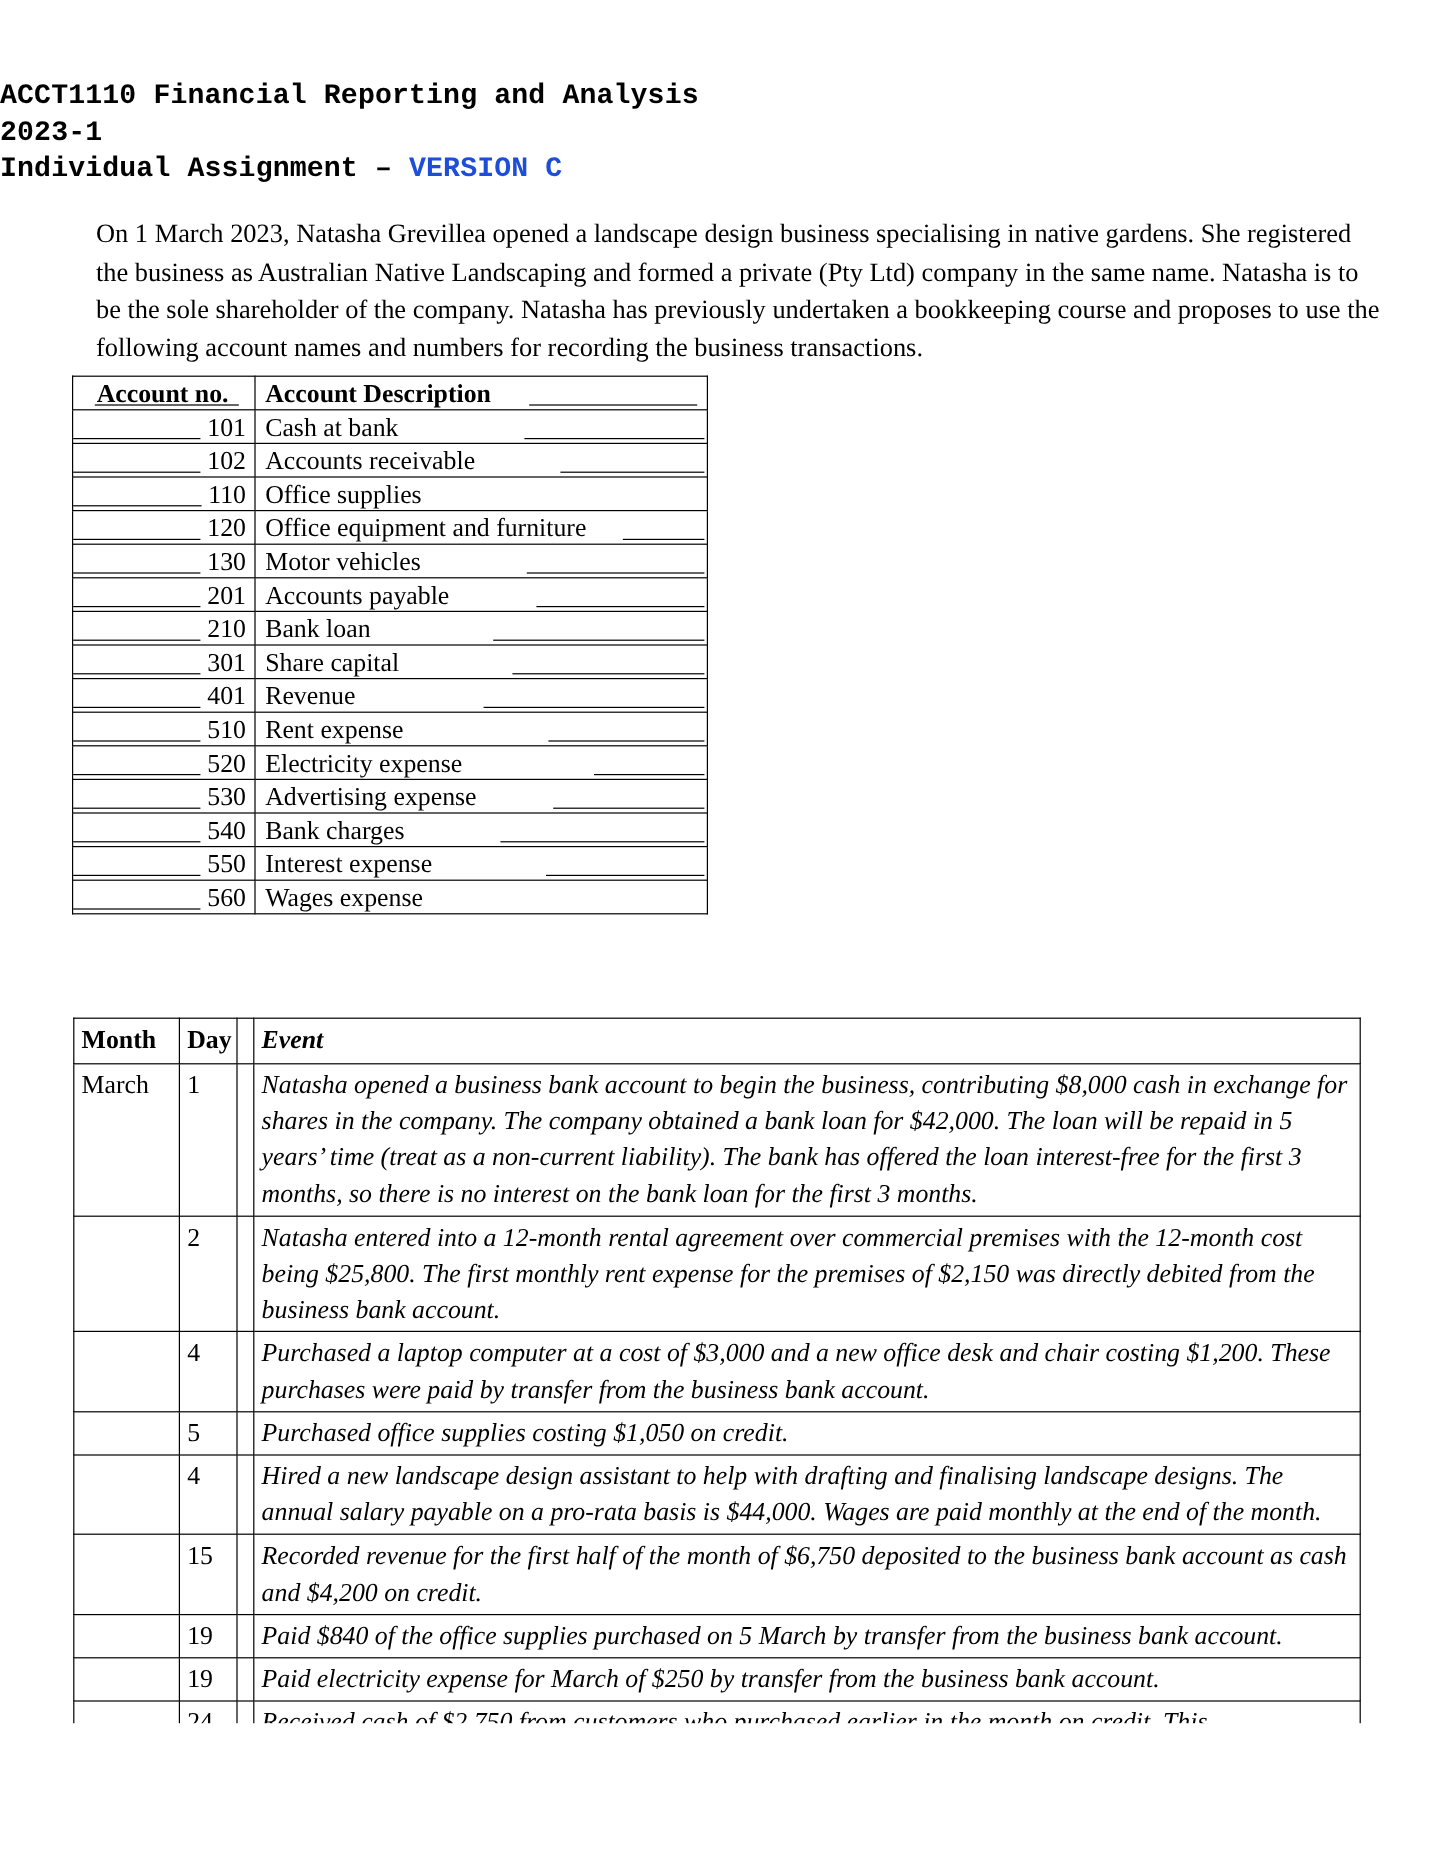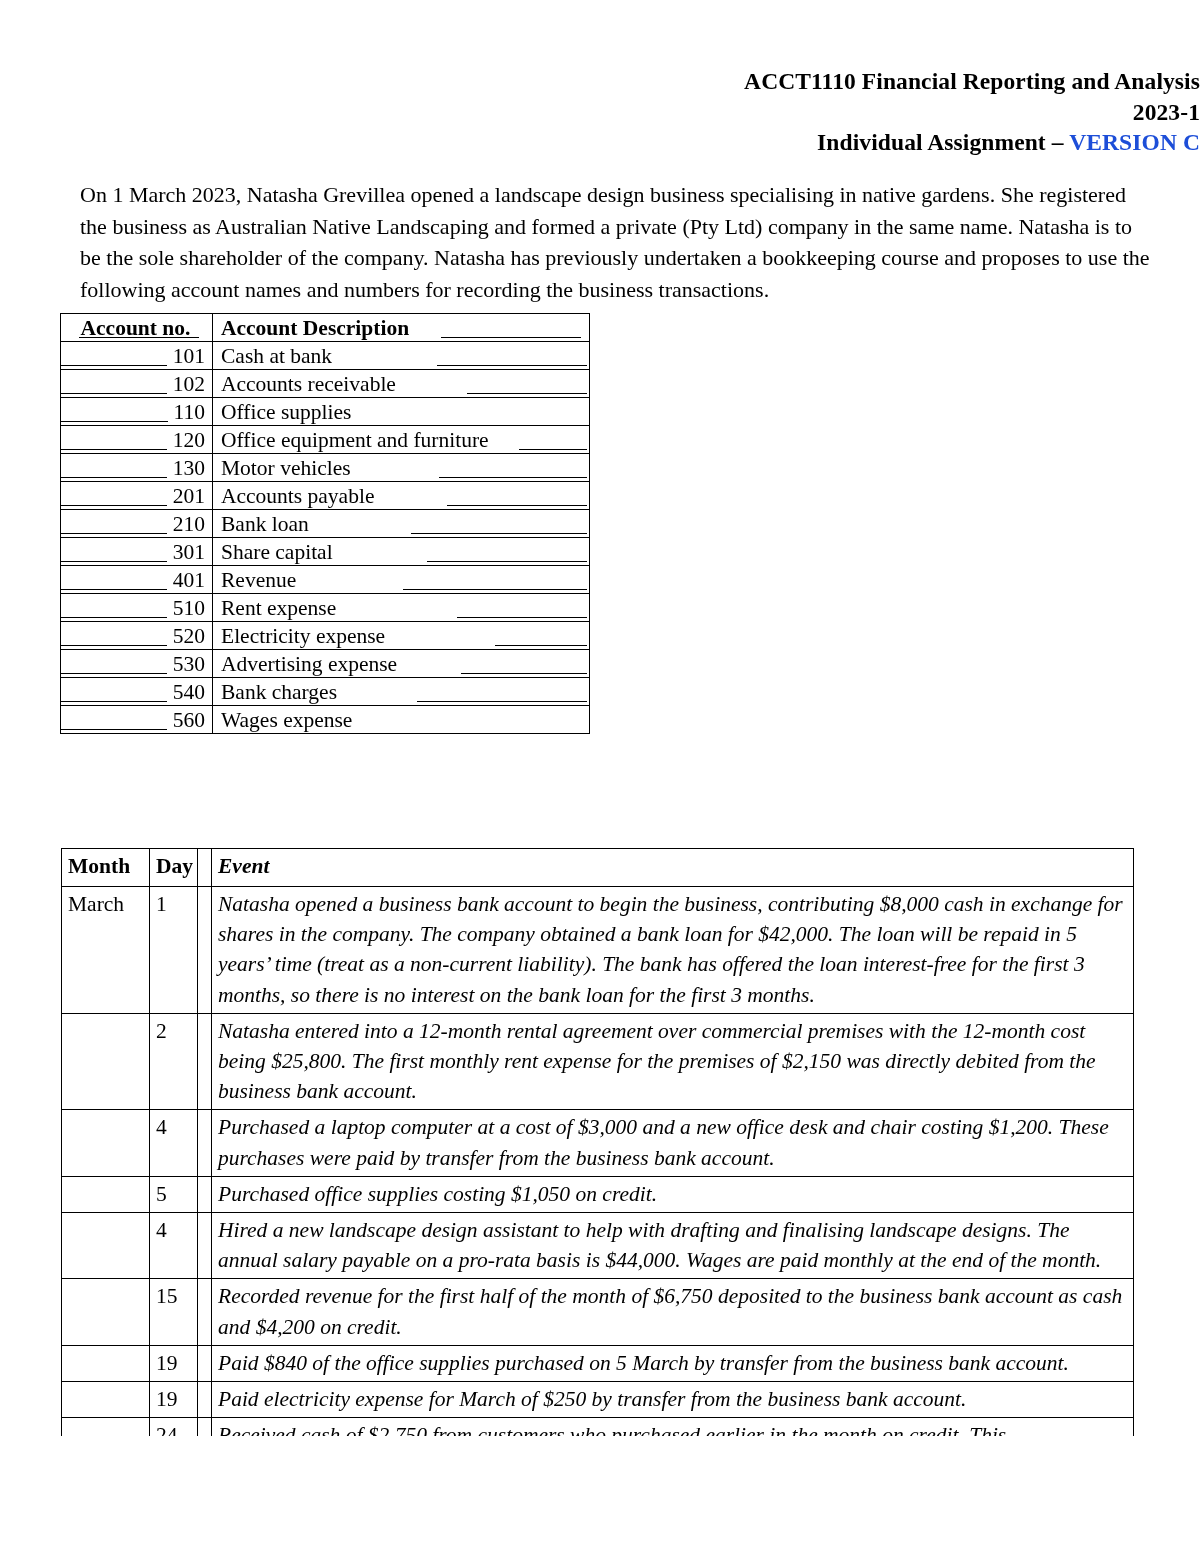--- a/index.html
+++ b/index.html
@@ -21,22 +21,23 @@
     width: 1200px;
     height: 1553px;
     padding: 0;
   }
 
   
   .title-block {
     position: absolute;
     left: 0; top: 66px;
     width: 1200px;
-    text-align: right;
+    text-align: left;
     line-height: 1.30;
+    font-family: Liberation Mono, monospace;
   }
   .title-line {
     font-size: 23.5px;
     font-weight: bold;
     letter-spacing: 0.1px;
     white-space: nowrap;
   }
   .title-line .version {
     color: #1d4ed8;
   }
@@ -199,20 +200,24 @@
           </tr>
           <tr>
             <td class="num">530<span class="ul-art" style="left: 0px; width: 105.75px;"></span></td>
             <td class="desc">Advertising expense<span class="ul-art" style="right: 2px; width: 126px;"></span></td>
           </tr>
           <tr>
             <td class="num">540<span class="ul-art" style="left: 0px; width: 105.75px;"></span></td>
             <td class="desc">Bank charges<span class="ul-art" style="right: 2px; width: 170px;"></span></td>
           </tr>
           <tr>
+            <td class="num">550<span class="ul-art" style="left: 0px; width: 105.75px;"></span></td>
+            <td class="desc">Interest expense<span class="ul-art" style="right: 2px; width: 132px;"></span></td>
+          </tr>
+          <tr>
             <td class="num">560<span class="ul-art" style="left: 0px; width: 105.75px;"></span></td>
             <td class="desc">Wages expense</td>
           </tr>
         </tbody>
     </table>
   </div>
 
 
   <div class="ev-wrap">
     <table class="events">

